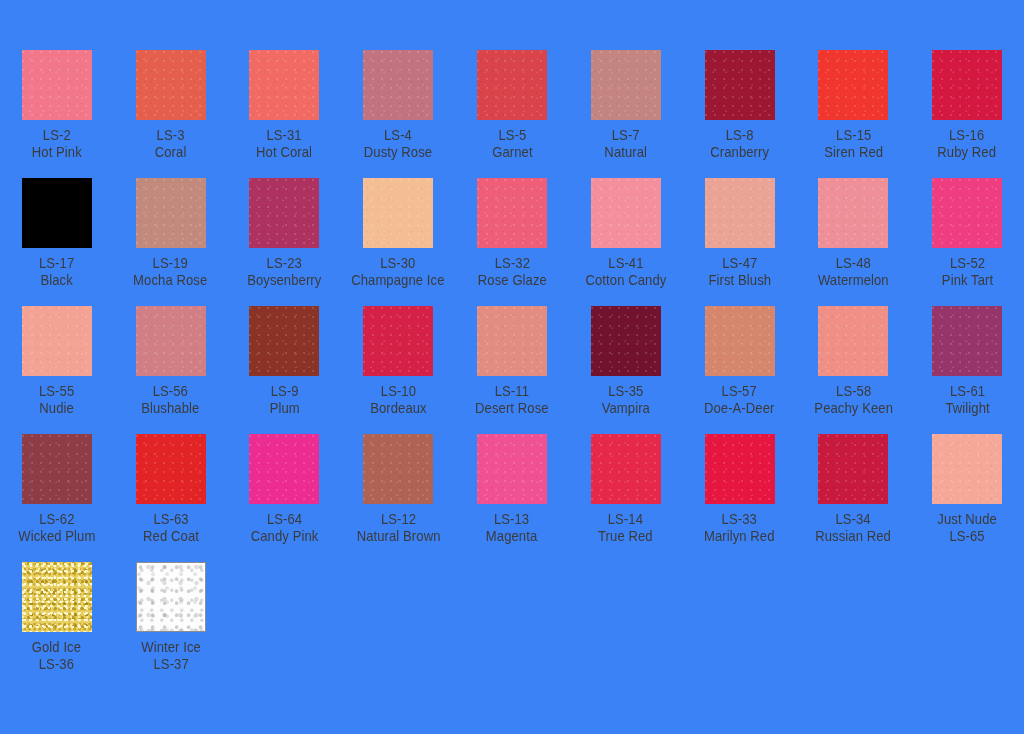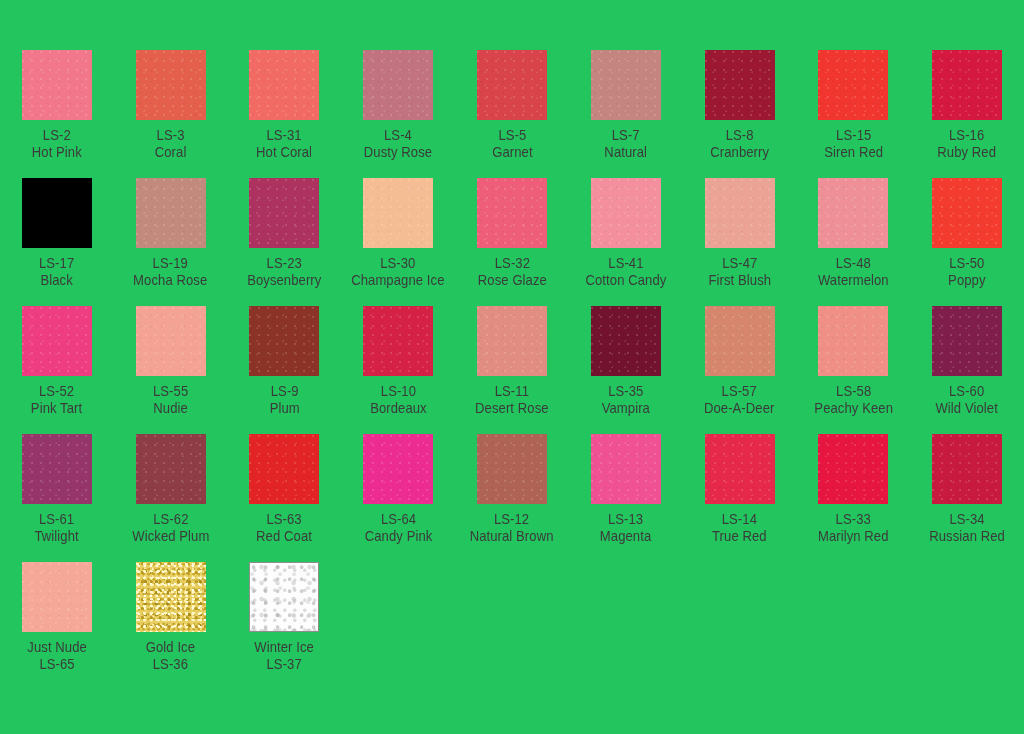--- a/index.html
+++ b/index.html
@@ -12,21 +12,21 @@
     width: 1024px;
     height: 734px;
     font-family: "Liberation Sans", "DejaVu Sans", sans-serif;
     overflow: hidden;
   }
 
   #chart {
     position: relative;
     width: 1024px;
     height: 734px;
-    background: #22c55e;
+    background: #3b82f6;
   }
 
   .swatch-grid {
     position: absolute;
     left: 0;
     top: 40px;
     width: 1024px;
     display: grid;
     grid-template-columns: repeat(9, 1fr);
     grid-auto-rows: 128px;
@@ -241,41 +241,41 @@
         </div>
       </div>
       <div class="swatch-cell">
         <div class="swatch-chip textured" style="background-color: rgb(239, 144, 153);"></div>
         <div class="swatch-labels">
           <span class="label-line">LS-48</span>
           <span class="label-line">Watermelon</span>
         </div>
       </div>
       <div class="swatch-cell">
-        <div class="swatch-chip textured" style="background-color: rgb(244, 59, 48);"></div>
-        <div class="swatch-labels">
-          <span class="label-line">LS-50</span>
-          <span class="label-line">Poppy</span>
-        </div>
-      </div>
-      <div class="swatch-cell">
         <div class="swatch-chip textured" style="background-color: rgb(239, 61, 130);"></div>
         <div class="swatch-labels">
           <span class="label-line">LS-52</span>
           <span class="label-line">Pink Tart</span>
         </div>
       </div>
       <div class="swatch-cell">
         <div class="swatch-chip textured" style="background-color: rgb(243, 162, 147);"></div>
         <div class="swatch-labels">
           <span class="label-line">LS-55</span>
           <span class="label-line">Nudie</span>
         </div>
       </div>
       <div class="swatch-cell">
+        <div class="swatch-chip textured" style="background-color: rgb(209, 127, 133);"></div>
+        <div class="swatch-labels">
+          <span class="label-line">LS-56</span>
+          <span class="label-line">Blushable</span>
+        </div>
+      </div>
+      <div class="swatch-cell">
         <div class="swatch-chip textured" style="background-color: rgb(140, 51, 39);"></div>
         <div class="swatch-labels">
           <span class="label-line">LS-9</span>
           <span class="label-line">Plum</span>
         </div>
       </div>
       <div class="swatch-cell">
         <div class="swatch-chip textured" style="background-color: rgb(214, 33, 71);"></div>
         <div class="swatch-labels">
           <span class="label-line">LS-10</span>
@@ -304,27 +304,20 @@
         </div>
       </div>
       <div class="swatch-cell">
         <div class="swatch-chip textured" style="background-color: rgb(239, 143, 133);"></div>
         <div class="swatch-labels">
           <span class="label-line">LS-58</span>
           <span class="label-line">Peachy Keen</span>
         </div>
       </div>
       <div class="swatch-cell">
-        <div class="swatch-chip textured" style="background-color: rgb(128, 30, 75);"></div>
-        <div class="swatch-labels">
-          <span class="label-line">LS-60</span>
-          <span class="label-line">Wild Violet</span>
-        </div>
-      </div>
-      <div class="swatch-cell">
         <div class="swatch-chip textured" style="background-color: rgb(150, 53, 106);"></div>
         <div class="swatch-labels">
           <span class="label-line">LS-61</span>
           <span class="label-line">Twilight</span>
         </div>
       </div>
       <div class="swatch-cell">
         <div class="swatch-chip textured" style="background-color: rgb(142, 60, 69);"></div>
         <div class="swatch-labels">
           <span class="label-line">LS-62</span>

